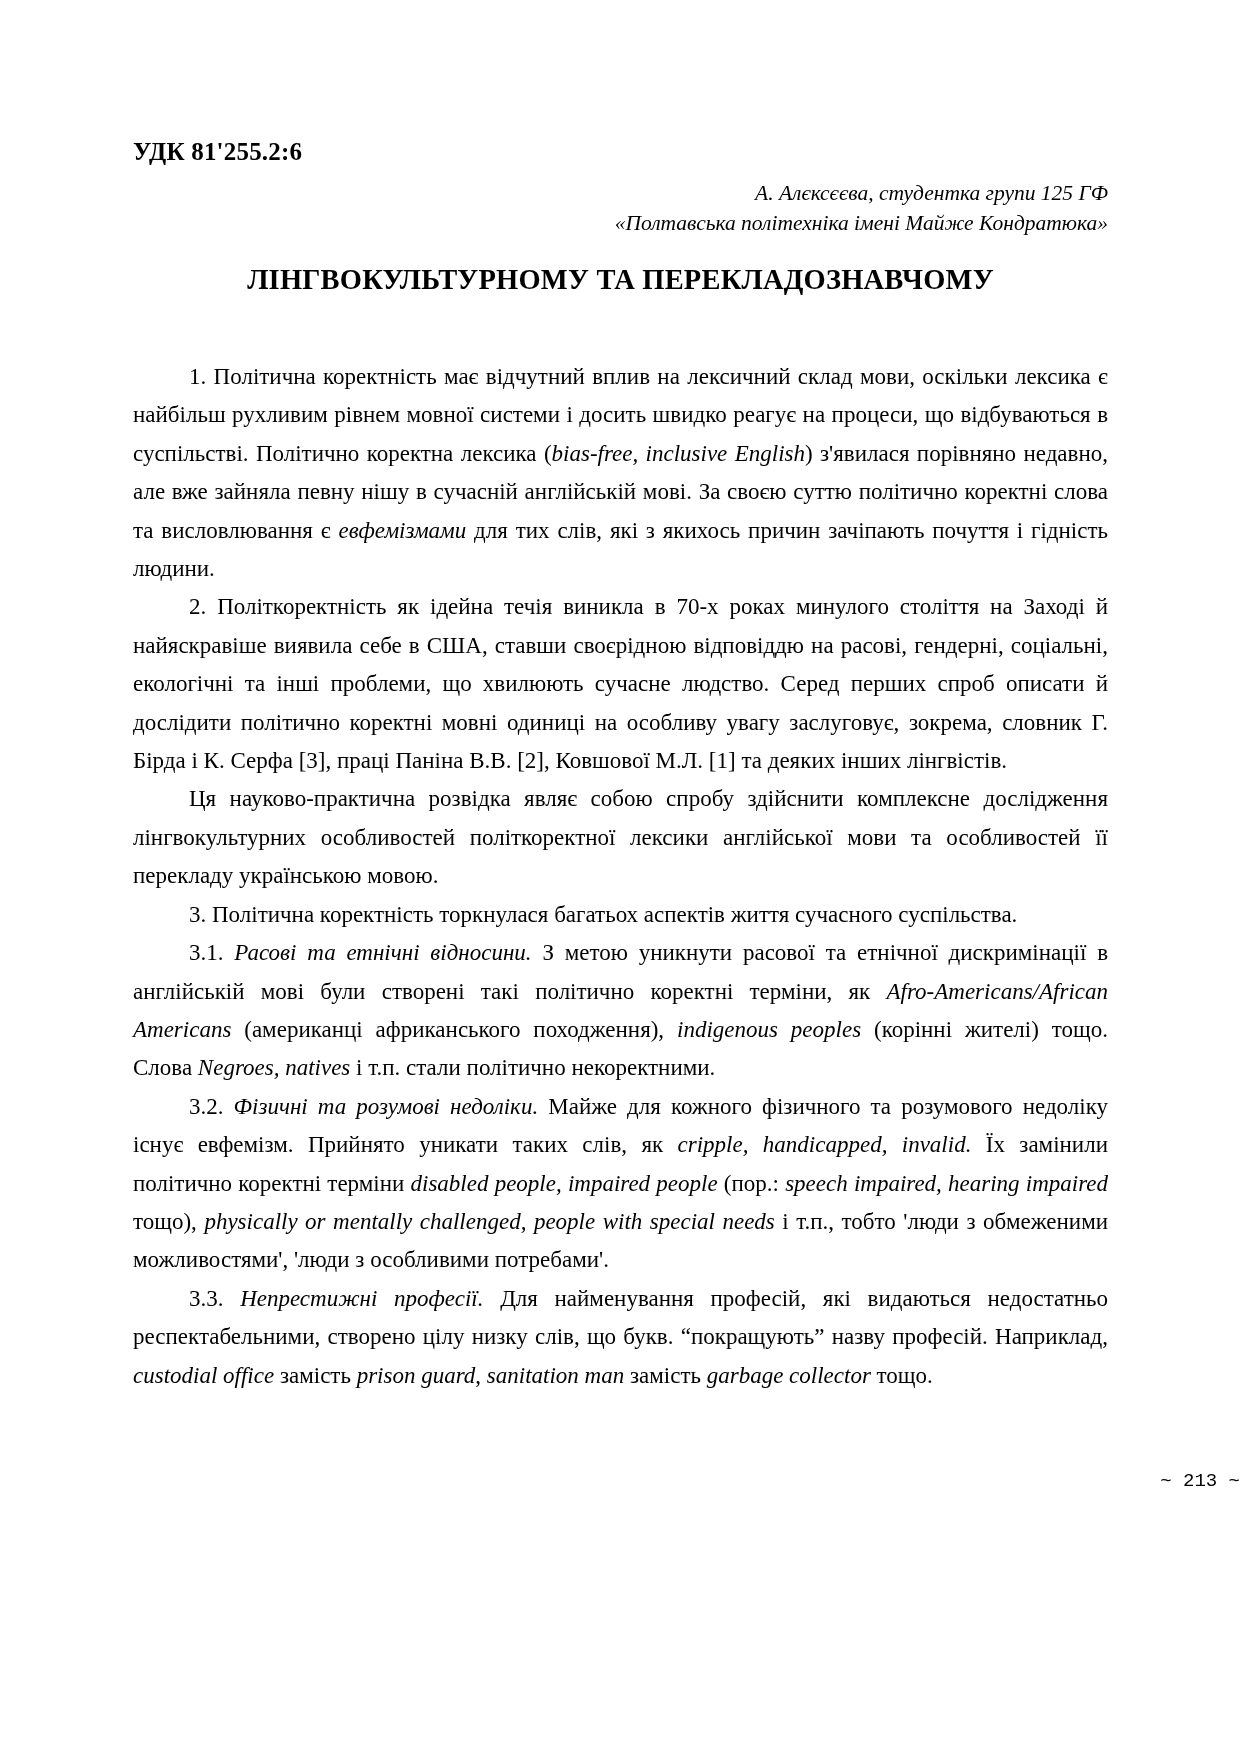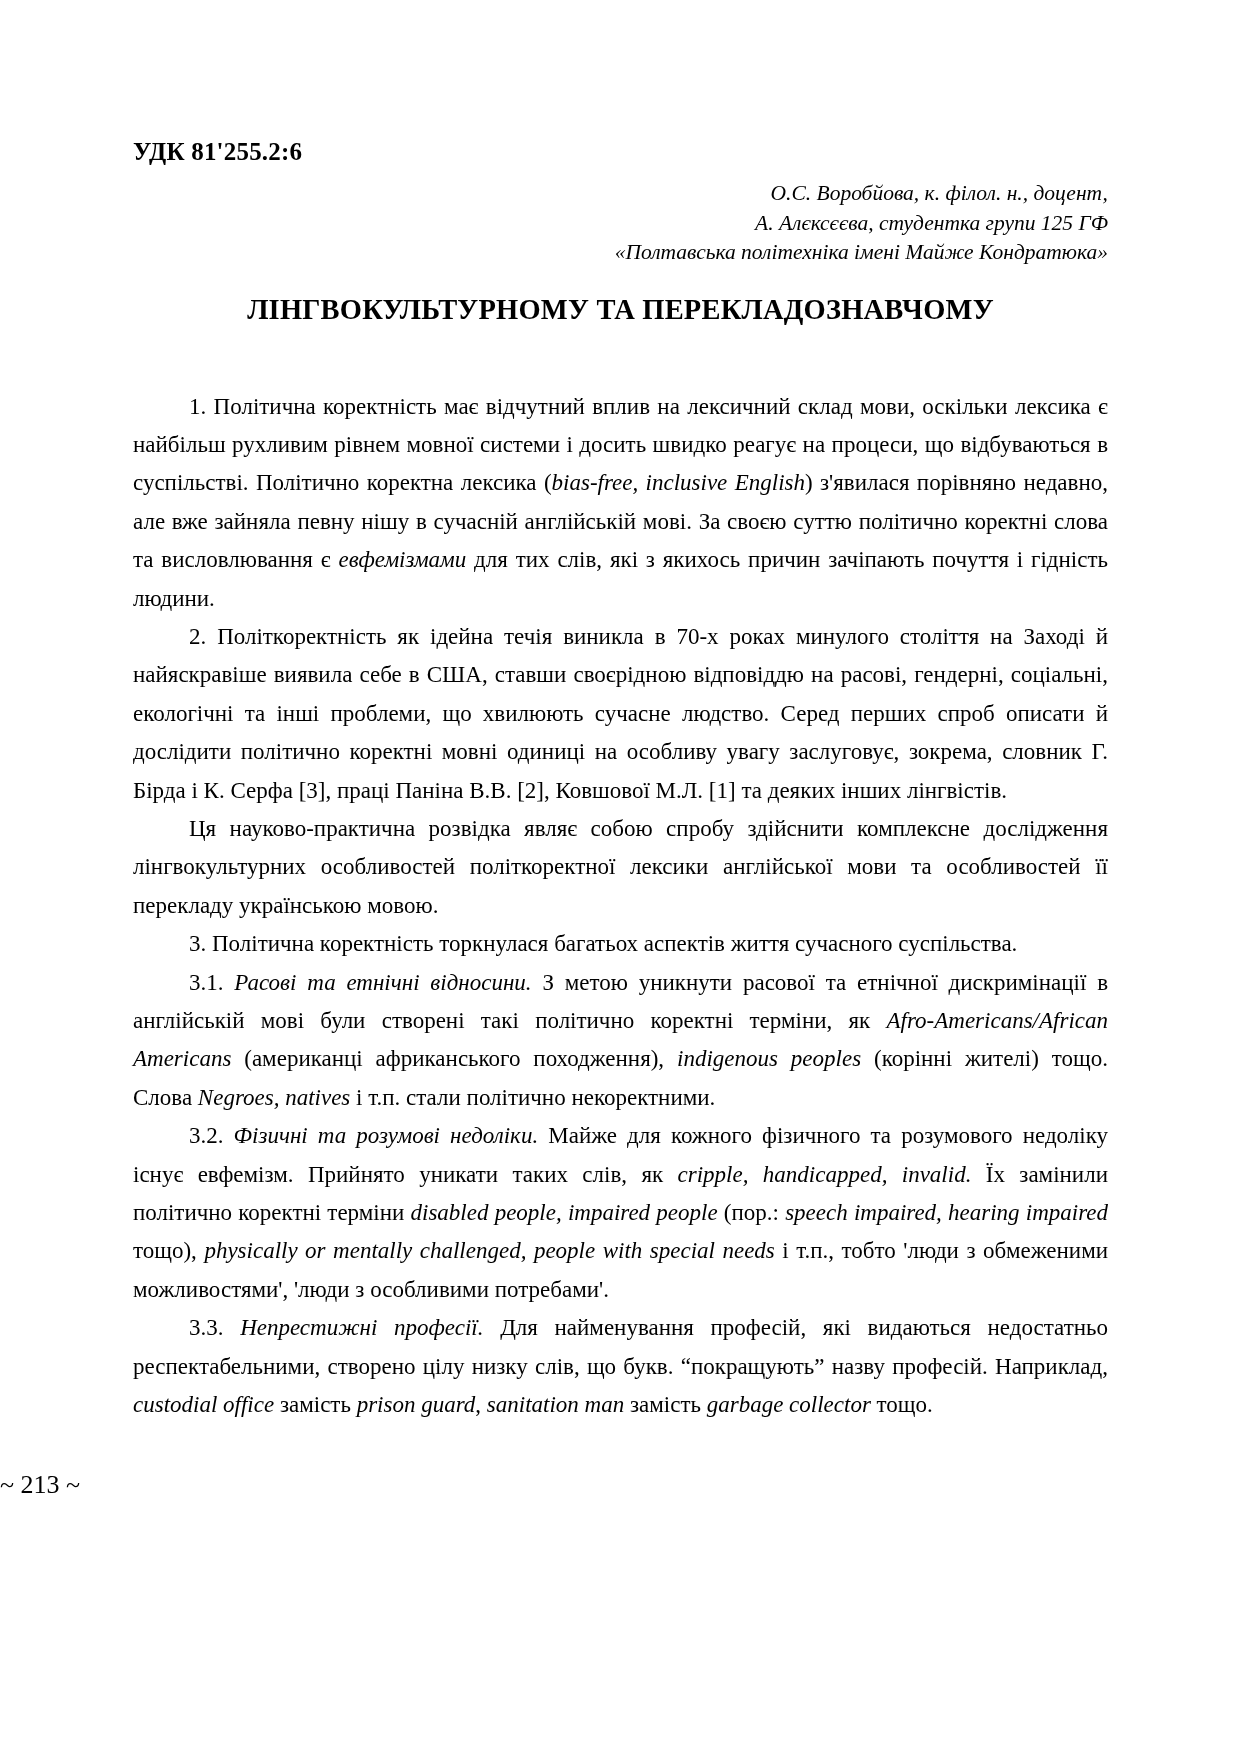--- a/index.html
+++ b/index.html
@@ -47,33 +47,33 @@
     text-indent: 56px;
     text-align: justify;
     text-justify: inter-word;
   }
   .it { font-style: italic; }
   .page-number {
     position: absolute;
     left: 0;
     right: 0;
     top: 1470px;
-    text-align: left;
-    font-size: 26px;
+    text-align: right;
+    font-size: 19px;
+    font-family: Liberation Mono, monospace;
   }
 </style>
 </head>
 <body>
 
 <div class="page">
 
   <div class="udc">УДК 81'255.2:6</div>
 
   <div class="authors">
-    <div>О.С. Воробйова, к. філол. н., доцент,</div>
     <div>А. Алєксєєва, студентка групи 125 ГФ</div>
     <div>«Полтавська політехніка імені Майже Кондратюка»</div>
   </div>
 
   <h1 class="title">
     <div>ЛІНГВОКУЛЬТУРНОМУ ТА ПЕРЕКЛАДОЗНАВЧОМУ</div>
   </h1>
 
   <div class="body-text">
     <p class="para"><span>1. Політична коректність має відчутний вплив на лексичний склад мови, оскільки лексика є найбільш рухливим рівнем мовної системи і досить швидко реагує на процеси, що відбуваються в суспільстві. Політично коректна лексика (</span><span class="it">bias-free, inclusive English</span><span>) з'явилася порівняно недавно, але вже зайняла певну нішу в сучасній англійській мові. За своєю суттю політично коректні слова та висловлювання є </span><span class="it">евфемізмами</span><span> для тих слів, які з якихось причин зачіпають почуття і гідність людини.</span></p>

